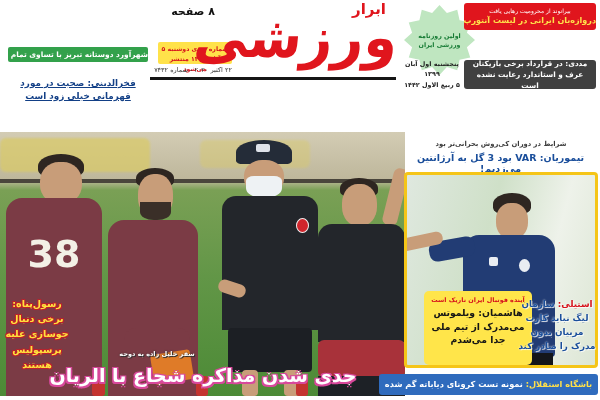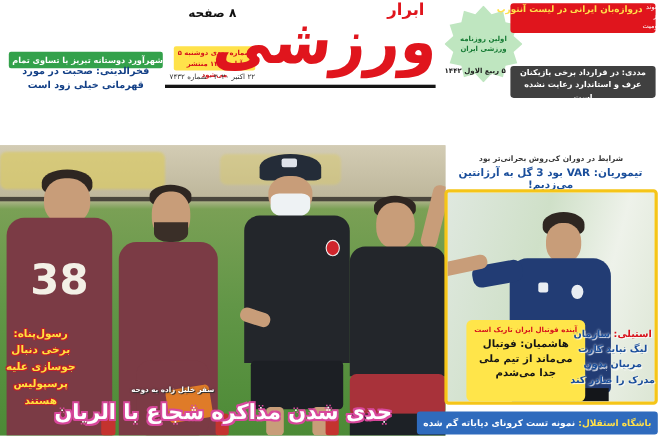--- a/index.html
+++ b/index.html
@@ -21,21 +21,21 @@
   .masthead-top{font-size:15px;font-weight:bold;color:#e0151d;}
   .masthead-main{font-size:54px;font-weight:bold;color:#e0151d;line-height:1.1;
                  transform:skewX(-6deg) scaleY(1.05);letter-spacing:-1px;}
   .mast-rule{background:#151515;}
   .starburst{background:#bfe6c0;color:#157a33;font-weight:bold;font-size:6.3px;line-height:1.5;
     clip-path:polygon(100% 50%,88.6% 60.4%,93.3% 75%,78.3% 78.3%,75% 93.3%,60.4% 88.6%,50% 100%,
       39.6% 88.6%,25% 93.3%,21.7% 78.3%,6.7% 75%,11.4% 60.4%,0% 50%,11.4% 39.6%,6.7% 25%,
       21.7% 21.7%,25% 6.7%,39.6% 11.4%,50% 0%,60.4% 11.4%,75% 6.7%,78.3% 21.7%,93.3% 25%,88.6% 39.6%);
     display:flex;align-items:center;justify-content:center;padding:8px;}
   .date-col{font-size:6.4px;font-weight:bold;color:#222;line-height:1.6;}
-  .banner{border-radius:3px;display:flex;justify-content:center;}
+  .banner{border-radius:3px;display:flex;flex-direction:column;justify-content:center;}
   .banner-red{background:#e0151d;}
   .banner-red .kick{color:#fff;font-size:6px;line-height:1.4;}
   .banner-red .ttl{color:#ffe04a;font-weight:bold;font-size:8px;line-height:1.4;white-space:nowrap;}
   .banner-yel{background:#ffd90f;color:#1a4e9b;font-weight:bold;font-size:8px;line-height:1.5;}
   .banner-blu{background:#404040;color:#fff;font-weight:bold;font-size:7.3px;line-height:1.55;}
   
   .headline{font-size:28px;font-weight:bold;color:#e0151d;letter-spacing:0;
     text-shadow:1.5px 1.5px 0 #fff,-1.5px -1.5px 0 #fff,1.5px -1.5px 0 #fff,-1.5px 1.5px 0 #fff,0 2px 0 #fff;}
   
   .photoL{overflow:hidden;background:linear-gradient(180deg,#cdc6ae 0,#c2bb9f 18%,#7aa055 22%,#629647 55%,#4c8a36 100%);}
@@ -72,32 +72,33 @@
   .strip-blue{background:#2f6bbd;border-radius:3px;font-size:8.2px;font-weight:bold;line-height:21px;}
   .strip-blue .lbl{color:#ffe04a;}
   .strip-blue .rest{color:#fff;}
 </style>
 </head>
 <body>
 
 <div class="page">
 
   <div class="abs bar-green ctr" style="left:8px;top:47px;width:140px;height:15px;">شهرآورد دوستانه تبریز با تساوی تمام شد</div>
-  <div class="abs fakhr ctr" style="left:8px;top:59px;width:140px;">فخرالدینی: صحبت در مورد قهرمانی خیلی زود است</div>
+  <div class="abs fakhr ctr" style="left:8px;top:77px;width:140px;text-decoration:underline;">فخرالدینی: صحبت در مورد قهرمانی خیلی زود است</div>
 
   <div class="abs pages ctr" style="left:152px;top:5px;width:82px;">۸ صفحه</div>
   <div class="abs box-yellow-sm ctr" style="left:158px;top:42px;width:72px;height:18px;">شماره بعدی دوشنبه ۵ آبان ۱۳۹۹ منتشر می‌شود</div>
   <div class="abs issue-line ctr" style="left:150px;top:66px;width:86px;">۲۲ اکتبر ۲۰۲۰ - شماره ۷۴۳۲</div>
 
   <div class="abs masthead-top ctr" style="left:340px;top:0;width:58px;">ابرار</div>
   <div class="abs masthead-main ctr" style="left:238px;top:8px;width:160px;">ورزشی</div>
   <div class="abs mast-rule" style="left:150px;top:77px;width:246px;height:3px;"></div>
 
   <div class="abs starburst ctr" style="left:404px;top:5px;width:55px;height:54px;">اولین روزنامه ورزشی ایران</div>
   <div class="abs date-col ctr" style="left:402px;top:59px;width:60px;">
+    <div>پنجشنبه اول آبان ۱۳۹۹</div>
     <div>۵ ربیع الاول ۱۴۴۲</div>
   </div>
 
   <div class="abs banner banner-red ctr" style="left:464px;top:3px;width:132px;height:27px;">
     <div class="kick">بیرانوند از محرومیت رهایی یافت</div>
     <div class="ttl">دروازه‌بان ایرانی در لیست آنتورپ</div>
   </div>
   <div class="abs banner banner-blu ctr" style="left:464px;top:60px;width:132px;height:29px;padding:0 3px;box-sizing:border-box;">مددی: در قرارداد برخی بازیکنان عرف و استاندارد رعایت نشده است</div>
 
 
@@ -156,21 +157,21 @@
     <div class="abs navy" style="left:56px;top:60px;width:92px;height:122px;"></div>
     <div class="abs navy" style="left:22px;top:64px;width:46px;height:20px;border-radius:8px;transform:rotate(-10deg);"></div>
     <div class="abs skin" style="left:-8px;top:60px;width:44px;height:13px;border-radius:6px;transform:rotate(-12deg);"></div>
     <div class="abs" style="left:82px;top:82px;width:9px;height:9px;background:#e9edf2;border-radius:2px;"></div>
     <div class="abs" style="left:112px;top:84px;width:11px;height:13px;background:#e9edf2;border-radius:50%;"></div>
     <div class="abs" style="left:58px;top:178px;width:88px;height:12px;background:#14161a;"></div>
   </div>
 
   <div class="abs box-hashemian ctr" style="left:424px;top:291px;width:108px;height:74px;z-index:5;box-sizing:border-box;">
     <div class="hash-kick">آینده فوتبال ایران تاریک است</div>
-    <div class="hash-body">هاشمیان: فوتبال می‌ماند از تیم ملی جدا می‌شدم</div>
+    <div class="hash-body">هاشمیان: ویلموتس می‌مدرک از تیم ملی جدا می‌شدم</div>
   </div>
 
   <div class="abs estili ctr" style="left:517px;top:297px;width:80px;z-index:5;">
     <span class="lbl">استیلی:</span>
     <span class="rest">سازمان لیگ نباید کارت مربیان بدون مدرک را صادر کند</span>
   </div>
 
   <div class="abs strip-blue ctr" style="left:379px;top:374px;width:219px;height:21px;z-index:6;">
     <span class="lbl">باشگاه استقلال:</span>
     <span class="rest">نمونه تست کرونای دیاباته گم شده است!</span>

